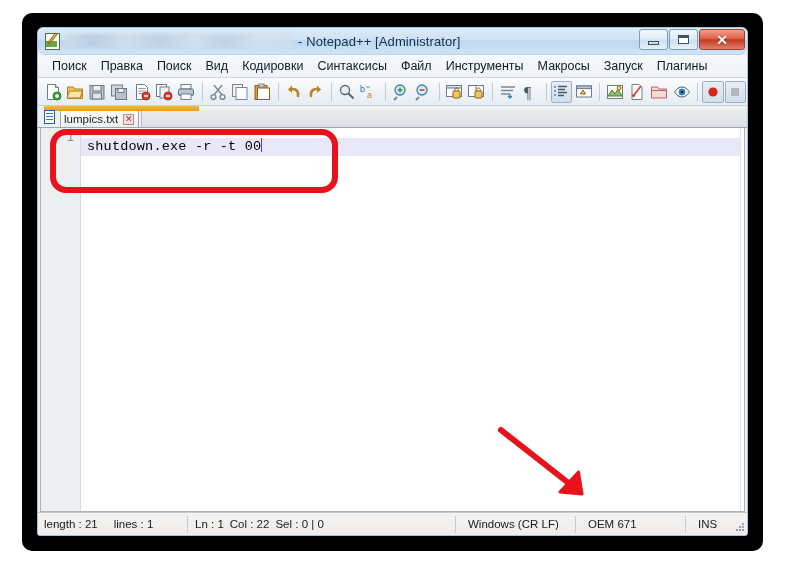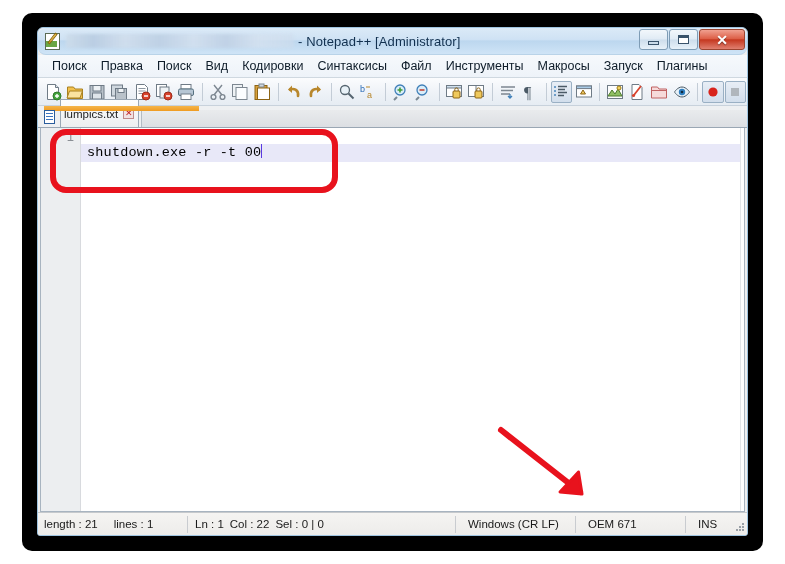--- a/index.html
+++ b/index.html
@@ -243,21 +243,21 @@
     border: 1px solid #2a5d9c;
     box-sizing: border-box;
   }
   #tab-docicon .ln {
     position: absolute;
     left: 3px;
     width: 7px; height: 1px;
     background: #3a74bf;
   }
   .tab {
-    height: 28px;
+    height: 17px;
     display: flex;
     align-items: center;
     padding: 0 4px 0 3px;
     background: linear-gradient(to bottom, #fdfdfd 0%, #eceef0 100%);
     border: 1px solid #9aa7b4;
     border-bottom: none;
     font-size: 11.5px;
     color: #1c1c1c;
     box-sizing: border-box;
     margin-right: 2px;
@@ -298,21 +298,21 @@
     text-align: right;
     padding: 3px 6px 0 0;
     box-sizing: border-box;
     font-family: "Liberation Mono", monospace;
     font-size: 12px;
     color: #8a8f95;
   }
   #code-area {
     flex: 1 1 auto;
     position: relative;
-    padding-top: 16px;
+    padding-top: 10px;
   }
   #code-line {
     background: #e8e8f8;
     height: 18px;
     line-height: 18px;
     padding-left: 6px;
     font-family: "Liberation Mono", monospace;
     font-size: 13.5px;
     color: #000000;
     white-space: pre;

